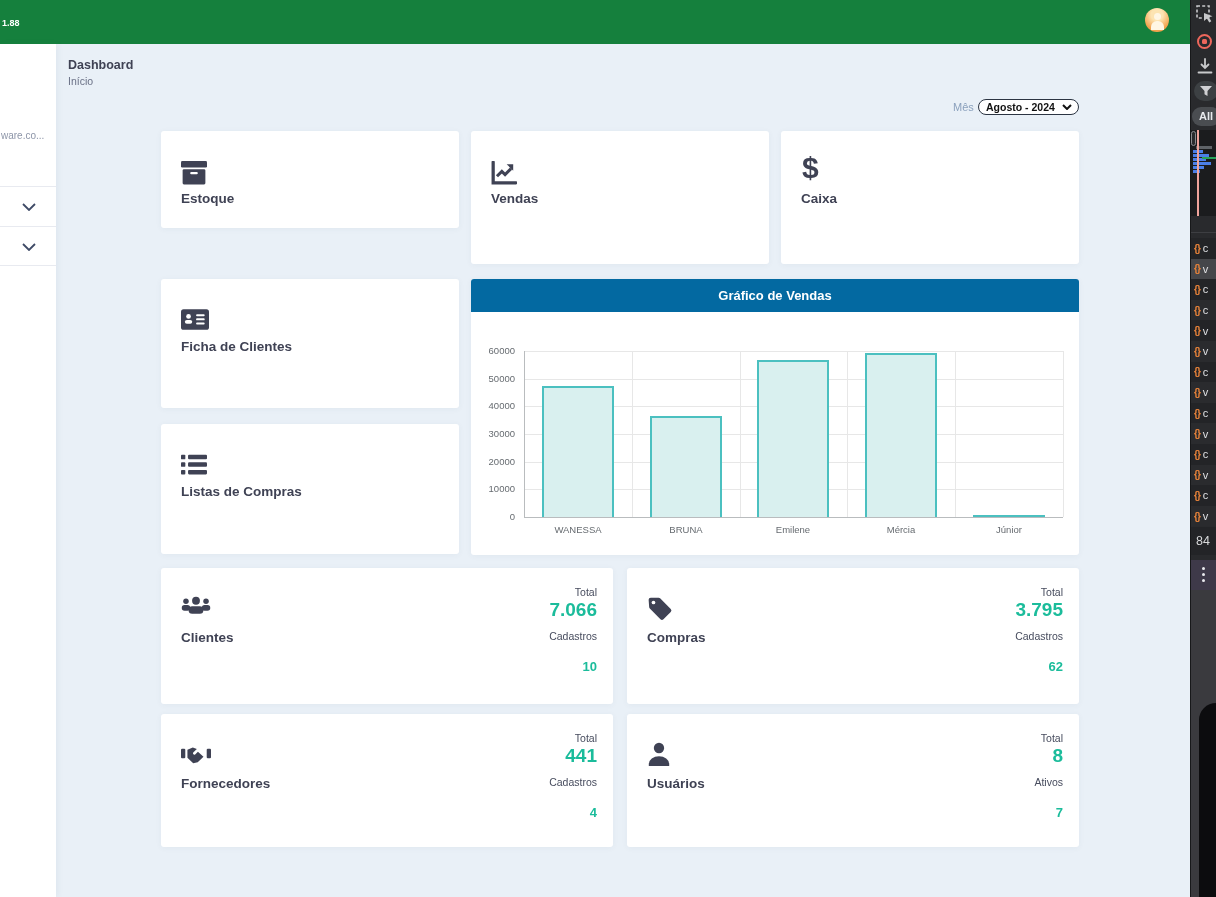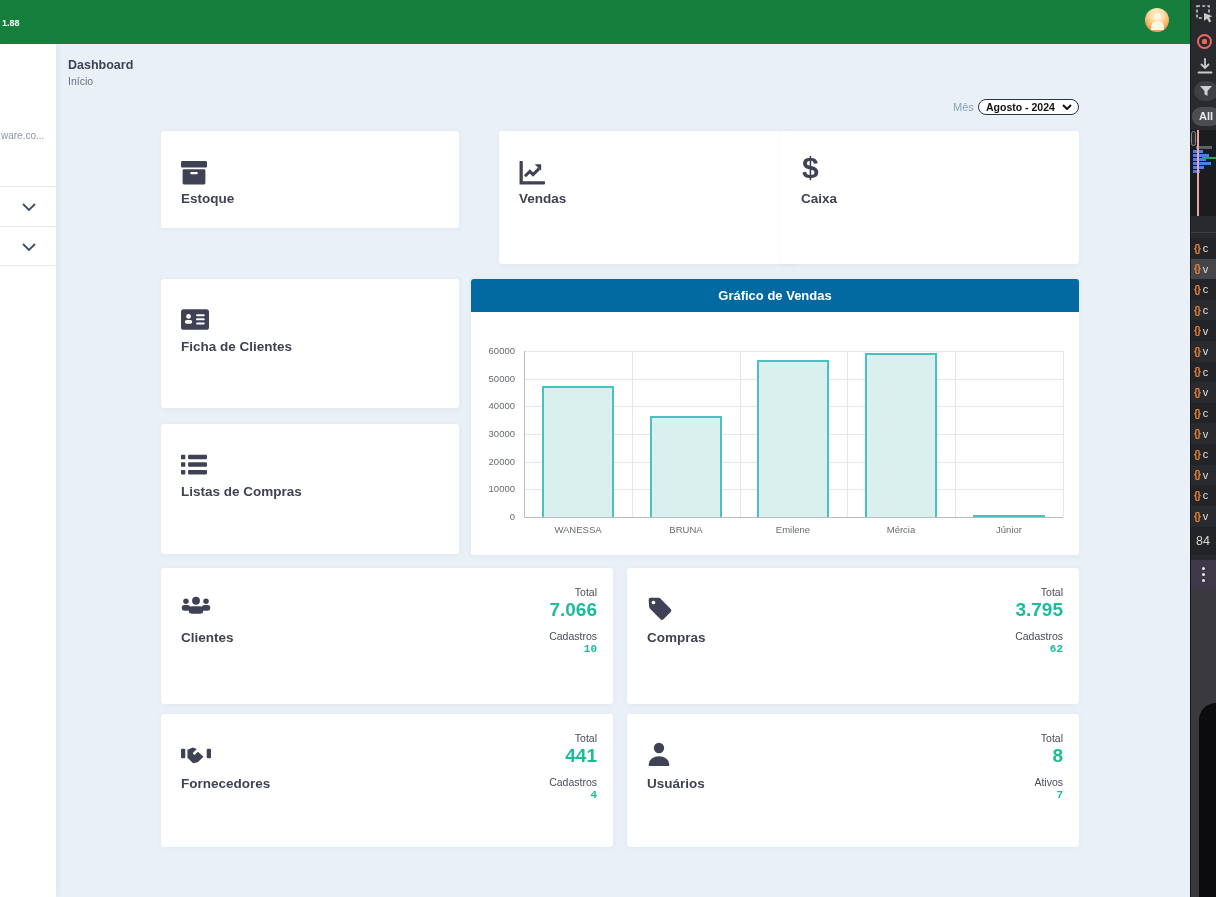--- a/index.html
+++ b/index.html
@@ -37,21 +37,21 @@
     border:1.6px solid #2b3442; border-radius:9px; background:#fff;
     font-family:"Liberation Sans",sans-serif; font-size:10.5px; font-weight:bold; color:#111;
     padding:0 16px 0 7px; appearance:none; -webkit-appearance:none; cursor:pointer; }
   #month-chevron { left:1062px; top:104px; pointer-events:none; }
 
   
   .card { background:#fff; border-radius:3px; box-shadow:0 1px 6px rgba(50,70,100,0.05); }
   .card-label { position:absolute; left:20px; top:60px; font-size:13.5px; font-weight:600; color:#3f4254; }
   .card-icon { position:absolute; left:20px; top:30px; }
   #card-estoque { left:161px; top:131px; width:298px; height:97px; cursor:pointer; }
-  #card-vendas  { left:471px; top:131px; width:298px; height:133px; cursor:pointer;margin-left:28px; }
+  #card-vendas  { left:471px; top:131px; width:298px; height:133px; cursor:pointer; }
   #card-caixa   { left:781px; top:131px; width:298px; height:133px; cursor:pointer; }
   #card-ficha   { left:161px; top:279px; width:298px; height:129px; cursor:pointer; }
   #card-listas  { left:161px; top:424px; width:298px; height:130px; cursor:pointer; }
   #caixa-dollar { position:absolute; left:21px; top:20px; font-size:30px; font-weight:800; color:#3f4254; }
 
   
   #chart-card { left:471px; top:279px; width:608px; height:276px; background:#fff;
     border-radius:3px; box-shadow:0 1px 6px rgba(50,70,100,0.05); }
   #chart-header { position:absolute; left:0; top:0; width:608px; height:33px; background:#0369a1;
     color:#fff; font-size:13px; font-weight:bold; text-align:center; line-height:33px;
@@ -73,21 +73,21 @@
   .stat-card { background:#fff; border-radius:3px; box-shadow:0 1px 6px rgba(50,70,100,0.05); }
   #stat-clientes     { left:161px; top:568px; width:452px; height:136px; }
   #stat-produtos     { left:627px; top:568px; width:452px; height:136px; }
   #stat-fornecedores { left:161px; top:714px; width:452px; height:133px; }
   #stat-usuarios     { left:627px; top:714px; width:452px; height:133px; }
   .stat-label { position:absolute; left:20px; top:62px; font-size:13.5px; font-weight:600; color:#3f4254; }
   .stat-icon { position:absolute; left:20px; top:28px; }
   .m-label { position:absolute; right:16px; text-align:right; font-size:10.5px; color:#474c5e; }
   .m-value { position:absolute; right:16px; text-align:right; font-weight:bold; color:#1bbc9b; }
   .m1l { top:18px; } .m1v { top:31px; font-size:19px; }
-  .m2l { top:62px; } .m2v { top:75px; font-size:11px;font-family:Liberation Mono, monospace; }
+  .m2l { top:62px; } .m2v { top:91px; font-size:13px; }
 
   
   #devtools { left:1190px; top:0; width:26px; height:897px; background:#292a2d; border-left:1px solid #17181a; }
   .dt-icon { position:absolute; cursor:pointer; }
   #dt-record { left:1197px; top:34px; width:15px; height:15px; border:2px solid #ee675c; border-radius:50%; }
   #dt-record .sq { position:absolute; left:3px; top:3px; width:5px; height:5px; border-radius:1.5px; background:#ee675c; }
   #dt-funnel-pill { left:1194px; top:81px; width:24px; height:20px; border-radius:10px; background:#3c4043; cursor:pointer; }
   #dt-all-chip { left:1192px; top:107px; width:28px; height:19px; border-radius:9px; background:#4a4d51;
     color:#e8eaed; font-size:11px; font-weight:bold; line-height:19px; padding-left:7px; cursor:pointer; }
   #dt-overview { left:1191px; top:130px; width:25px; height:86px; background:#1b1c1e; overflow:hidden; cursor:pointer; }

